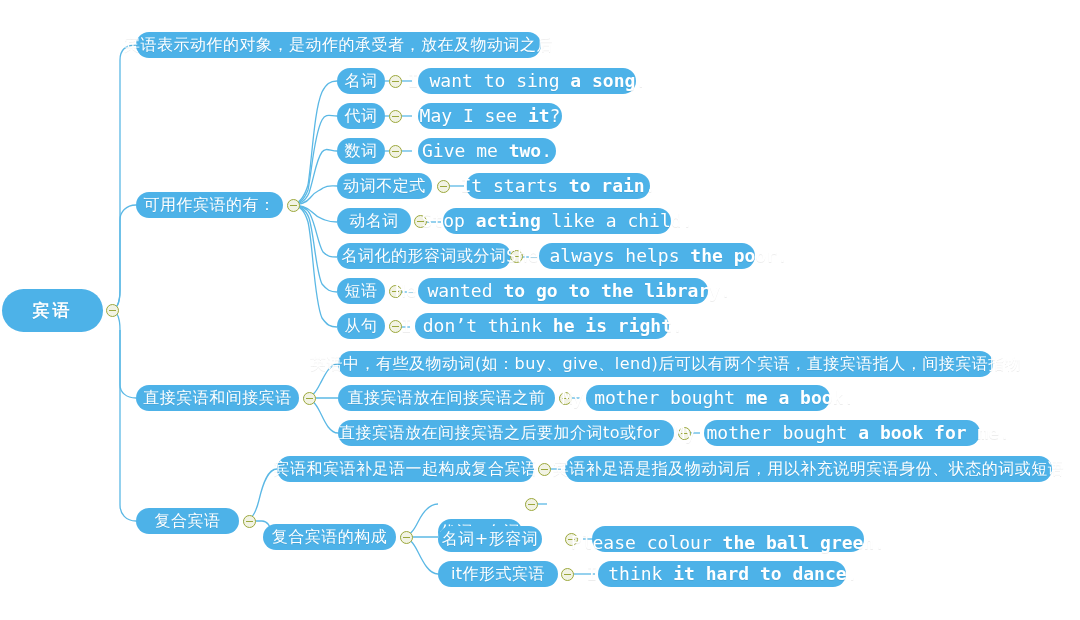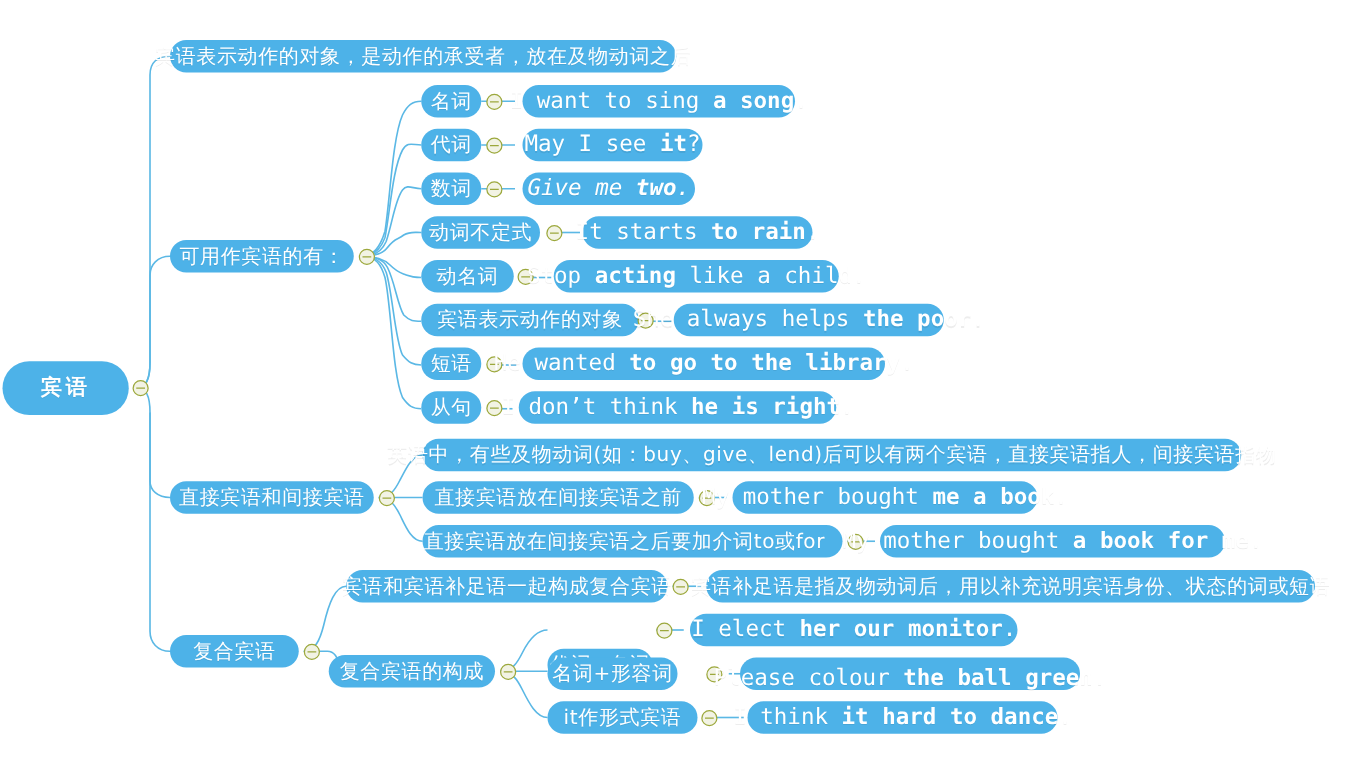--- a/index.html
+++ b/index.html
@@ -147,42 +147,42 @@
   </div>
   <div class="toggle" style="left:389px;top:110px;"></div>
   <div class="node en" style="left:418px;top:103px;width:144px;height:26px;">
     <span><span>May I see </span><b>it</b><span>?</span></span>
   </div>
 
   <div class="node cn" style="left:337px;top:138px;width:48px;height:26px;">
     <span>数词</span>
   </div>
   <div class="toggle" style="left:389px;top:145px;"></div>
-  <div class="node en" style="left:418px;top:138px;width:138px;height:26px;font-style:italic;">
+  <div class="node en" style="left:418px;top:138px;width:138px;height:26px;">
     <span><span>Give me </span><b>two</b><span>.</span></span>
   </div>
 
   <div class="node cn" style="left:337px;top:173px;width:95px;height:26px;">
     <span>动词不定式</span>
   </div>
   <div class="toggle" style="left:437px;top:180px;"></div>
   <div class="node en" style="left:466px;top:173px;width:184px;height:26px;">
     <span><span>It starts </span><b>to rain</b><span>.</span></span>
   </div>
 
   <div class="node cn" style="left:337px;top:208px;width:74px;height:26px;">
     <span>动名词</span>
   </div>
   <div class="toggle" style="left:414px;top:215px;"></div>
   <div class="node en" style="left:443px;top:208px;width:228px;height:26px;">
     <span><span>Stop </span><b>acting</b><span> like a child.</span></span>
   </div>
 
   <div class="node cn" style="left:337px;top:243px;width:174px;height:26px;">
-    <span>宾语表示动作的对象</span>
+    <span>名词化的形容词或分词</span>
   </div>
   <div class="toggle" style="left:510px;top:250px;"></div>
   <div class="node en" style="left:539px;top:243px;width:216px;height:26px;">
     <span><span>She always helps </span><b>the poor</b><span>.</span></span>
   </div>
 
   <div class="node cn" style="left:337px;top:278px;width:48px;height:26px;">
     <span>短语</span>
   </div>
   <div class="toggle" style="left:389px;top:285px;"></div>
@@ -238,23 +238,20 @@
 
   <div class="node cn" style="left:263px;top:524px;width:133px;height:26px;">
     <span>复合宾语的构成</span>
   </div>
   <div class="toggle" style="left:400px;top:531px;"></div>
 
   <div class="node cn" style="left:438px;top:491px;width:84px;height:26px;margin-top:28px;">
     <span>代词+名词</span>
   </div>
   <div class="toggle" style="left:525px;top:498px;"></div>
-  <div class="node en" style="left:552px;top:491px;width:262px;height:26px;">
-    <span><span>I elect </span><b>her our monitor</b><span>.</span></span>
-  </div>
 
   <div class="node cn" style="left:438px;top:526px;width:104px;height:26px;">
     <span>名词+形容词</span>
   </div>
   <div class="toggle" style="left:565px;top:533px;"></div>
   <div class="node en" style="left:592px;top:526px;width:272px;height:26px;align-items:flex-end;">
     <span><span>Please colour </span><b>the ball green</b><span>.</span></span>
   </div>
 
   <div class="node cn" style="left:438px;top:561px;width:120px;height:26px;">

